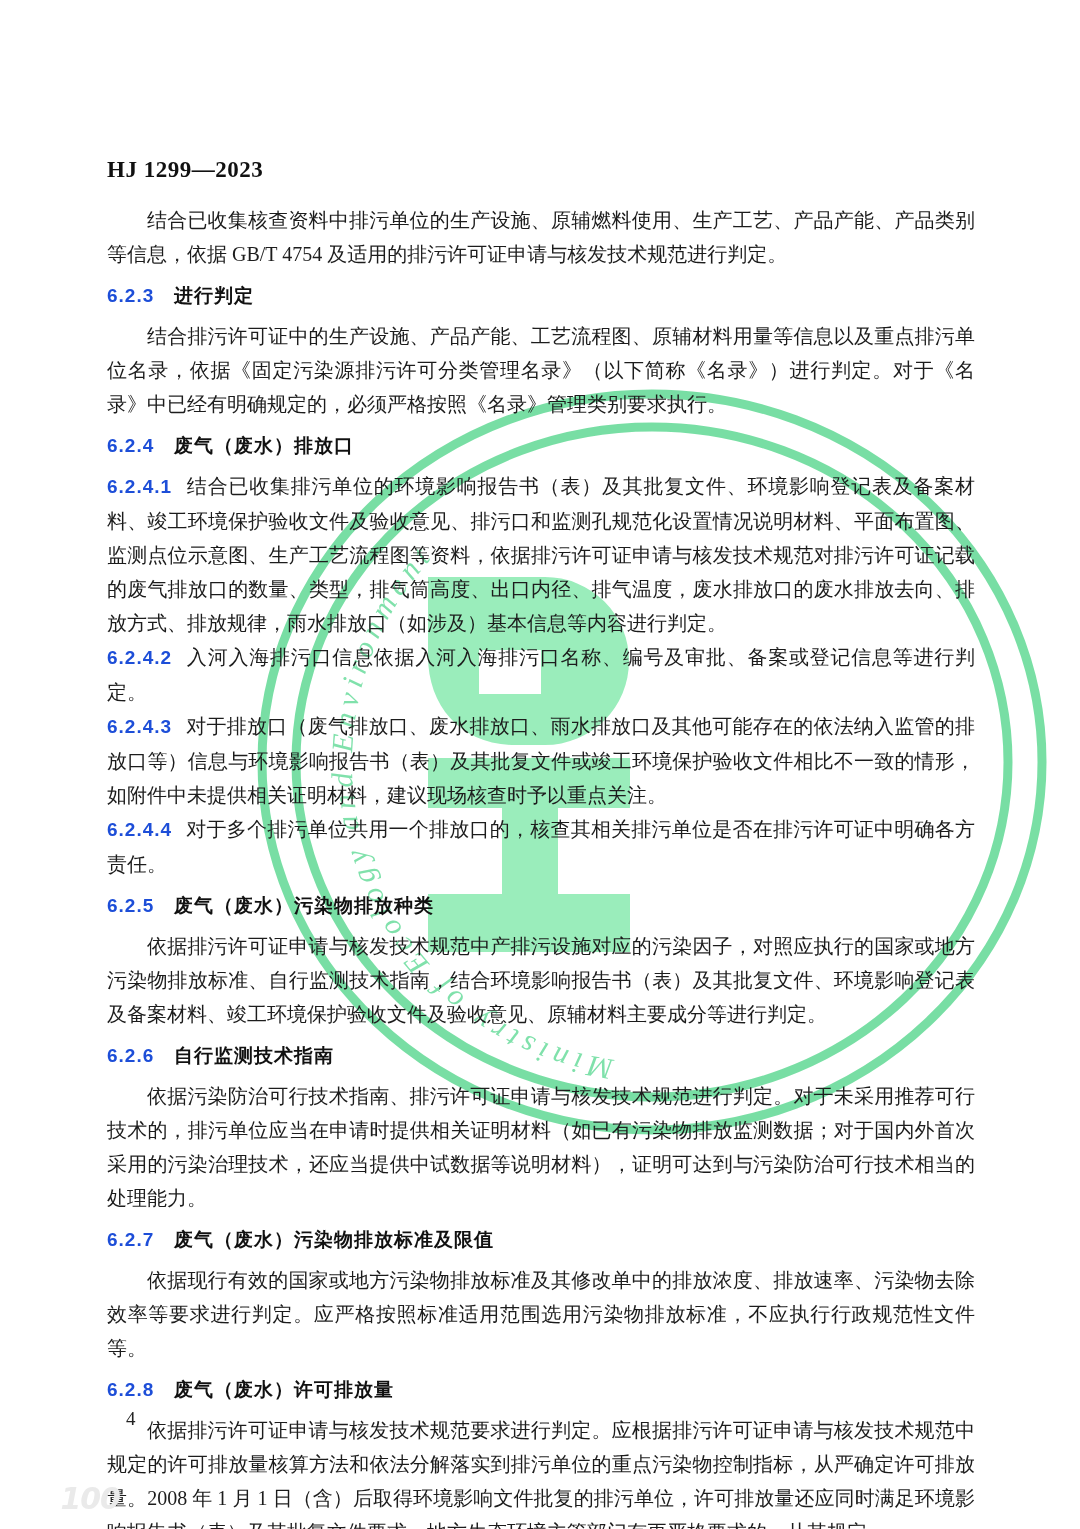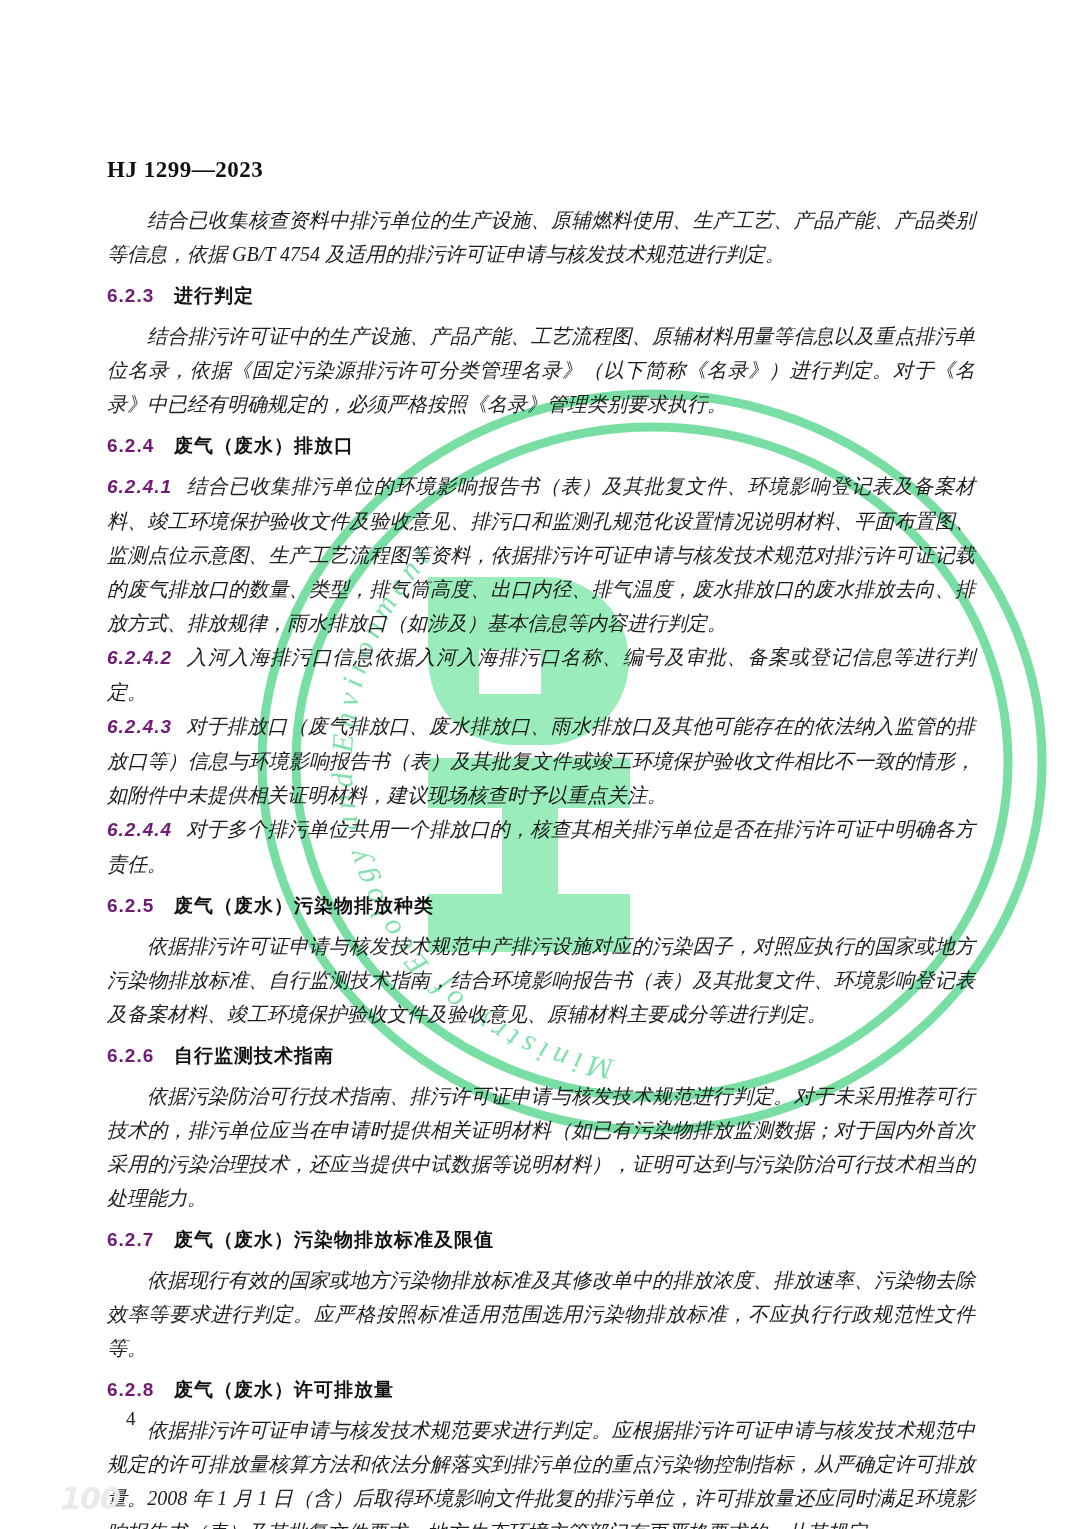--- a/index.html
+++ b/index.html
@@ -14,26 +14,26 @@
   .content {
     position:absolute; left:107px; top:112px; width:868px; z-index:2;
   }
   .doccode {
     font-family:"Liberation Serif","DejaVu Serif",serif;
     font-size:23px; font-weight:bold; letter-spacing:0.5px;
     margin-bottom:20px; color:#111;margin-top:45px;
   }
   p.body {
     font-size:20px; line-height:34px; text-align:justify;
-    text-justify:inter-character; text-indent:2em; margin:0;font-style:italic;
+    text-justify:inter-character; text-indent:2em; margin:0;
   }
   p.numbered { text-indent:0; }
   .clause-num {
     font-family:"Liberation Sans","DejaVu Sans",sans-serif;
-    font-weight:700; font-size:19px; margin-right:14px; color:#701a75;
+    font-weight:700; font-size:19px; margin-right:14px; color:#1d4ed8;
     letter-spacing:1px;
   }
   h3.clause {
     font-family:"Liberation Sans","DejaVu Sans",sans-serif;
     font-size:19px; font-weight:700; line-height:34px;
     margin:8px 0 6px 0; color:#111; letter-spacing:0.5px;
   }
   h3.clause .clause-title { letter-spacing:1px; }
   .pagenum {
     position:absolute; left:126px; top:1408px; z-index:2;

